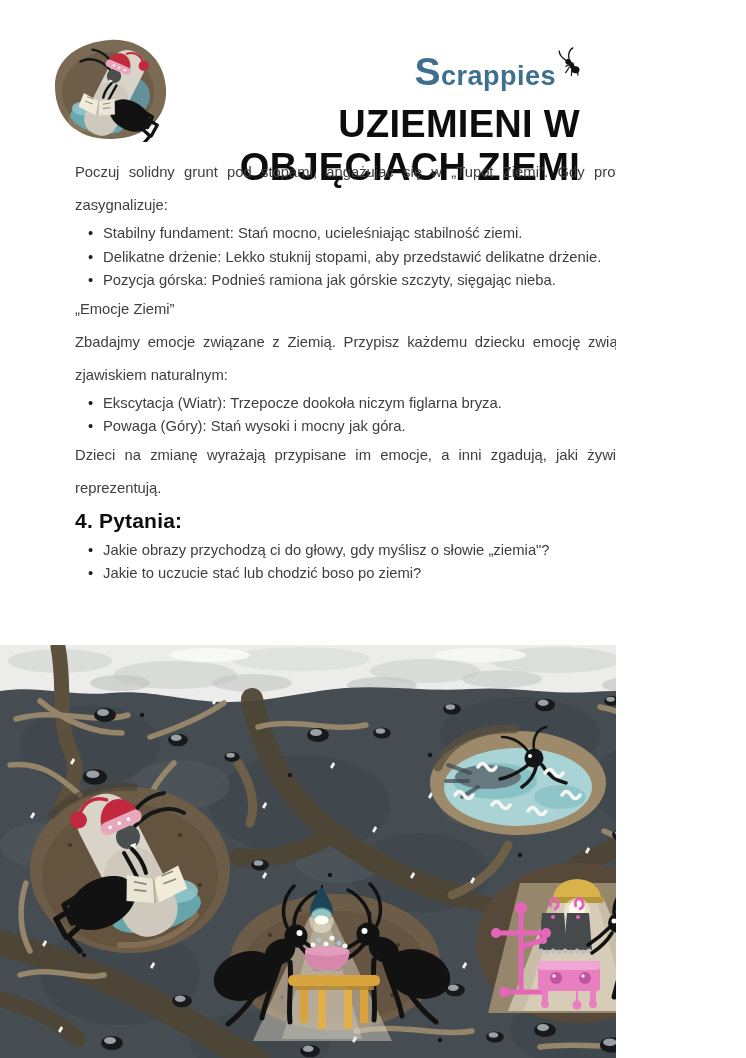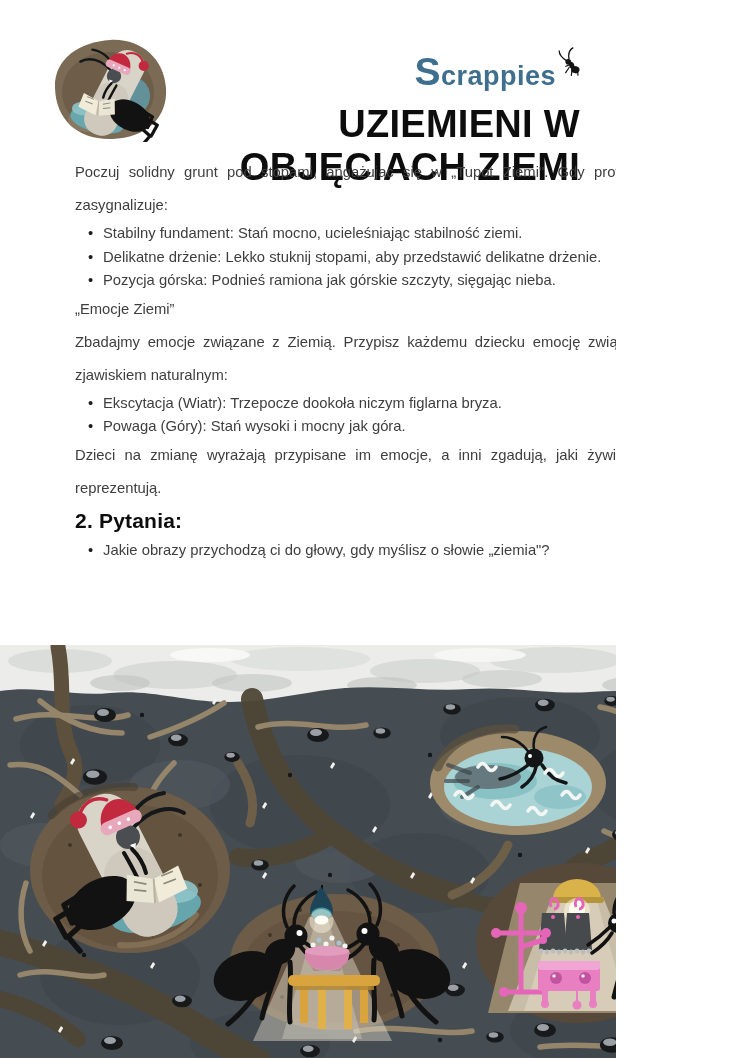--- a/index.html
+++ b/index.html
@@ -104,23 +104,24 @@
       <li>Delikatne drżenie: Lekko stuknij stopami, aby przedstawić delikatne drżenie.</li>
       <li>Pozycja górska: Podnieś ramiona jak górskie szczyty, sięgając nieba.</li>
     </ul>
     <p>„Emocje Ziemi”</p>
     <p class="just">Zbadajmy emocje związane z Ziemią. Przypisz każdemu dziecku emocję związaną ze zjawiskiem naturalnym:</p>
     <ul>
       <li>Ekscytacja (Wiatr): Trzepocze dookoła niczym figlarna bryza.</li>
       <li>Powaga (Góry): Stań wysoki i mocny jak góra.</li>
     </ul>
     <p class="just">Dzieci na zmianę wyrażają przypisane im emocje, a inni zgadują, jaki żywioł Ziemi reprezentują.</p>
-    <h2 class="sec sec2">2. Pytania:</h2>
+    <h2 class="sec sec2">4. Pytania:</h2>
     <ul>
       <li>Jakie obrazy przychodzą ci do głowy, gdy myślisz o słowie „ziemia"?</li>
+      <li>Jakie to uczucie stać lub chodzić boso po ziemi?</li>
     </ul>
   </div>
 
   <svg class="illustration" viewBox="0 0 746 413" preserveAspectRatio="none" aria-hidden="true">
     <defs>
       <g id="peb">
           <ellipse rx="11" ry="7" style="fill:var(--pebble,#17191b)"></ellipse>
           <ellipse cx="-2" cy="-2.5" rx="6" ry="3.5" style="fill:var(--pebble-light,#9aa0a5)"></ellipse>
         </g>
       <path id="spk" d="M0,0 l3,-5 l2.2,2 l-3,5 Z" fill="#f2f3ef"></path>

